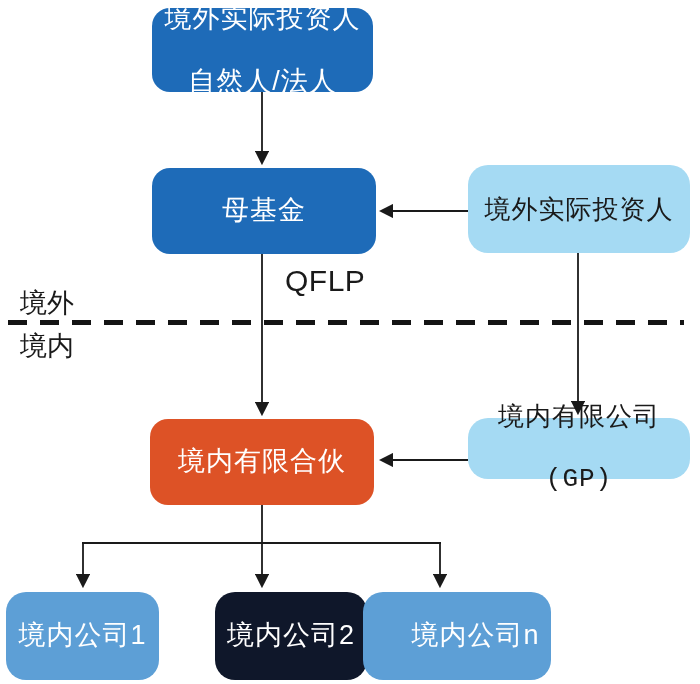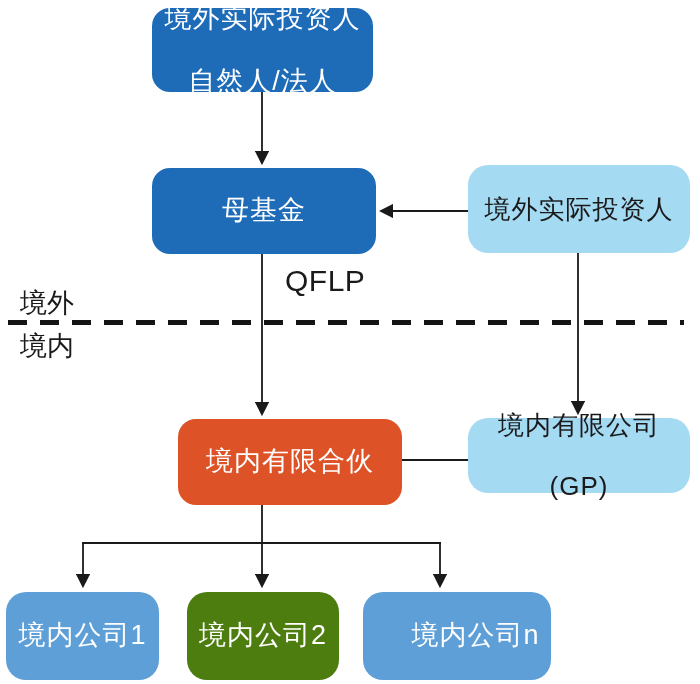--- a/index.html
+++ b/index.html
@@ -23,22 +23,22 @@
     line-height:1.32;
     color:#ffffff;
     letter-spacing:1px;
     gap:27px;
   }
   .node .line{display:block;}
   .ink-dark{color:#1a1a1a;}
   .n-investor{left:152px;top:8px;width:221px;height:84px;}
   .n-fund{left:152px;top:168px;width:224px;height:86px;}
   .n-overseas-org{left:468px;top:165px;width:222px;height:88px;border-radius:20px;font-size:26px;}
-  .n-partnership{left:150px;top:419px;width:224px;height:86px;margin-left:28px;}
-  .n-gp{left:468px;top:418px;width:222px;height:75px;border-radius:20px;font-size:26px;}
+  .n-partnership{left:150px;top:419px;width:224px;height:86px;}
+  .n-gp{left:468px;top:418px;width:222px;height:61px;border-radius:20px;font-size:26px;font-family:Liberation Mono, monospace;}
   .n-c1{left:6px;top:592px;width:153px;height:88px;border-radius:20px;}
   .n-c2{left:187px;top:592px;width:152px;height:88px;border-radius:20px;}
   .n-cn{left:363px;top:592px;width:151px;height:88px;border-radius:20px;}
   .flabel{
     position:absolute;
     color:#1a1a1a;
     font-size:27px;
     line-height:1;
     white-space:nowrap;
   }
@@ -103,21 +103,21 @@
 
   <div class="node n-gp ink-dark" style="background-color: rgb(165, 218, 243);">
     <span class="line">境内有限公司</span>
     <span class="line">(GP)</span>
   </div>
 
   <div class="node n-c1" style="background-color: rgb(93, 159, 214);">
     <span class="line">境内公司1</span>
   </div>
 
-  <div class="node n-c2" style="background-color: #4d7c0f;">
+  <div class="node n-c2" style="background-color: #0f172a; margin-left: 28px;">
     <span class="line">境内公司2</span>
   </div>
 
   <div class="node n-cn" style="background-color: rgb(93, 159, 214); padding-left: 37px;">
     <span class="line">境内公司n</span>
   </div>
 
 </div>
 
 </body></html>

